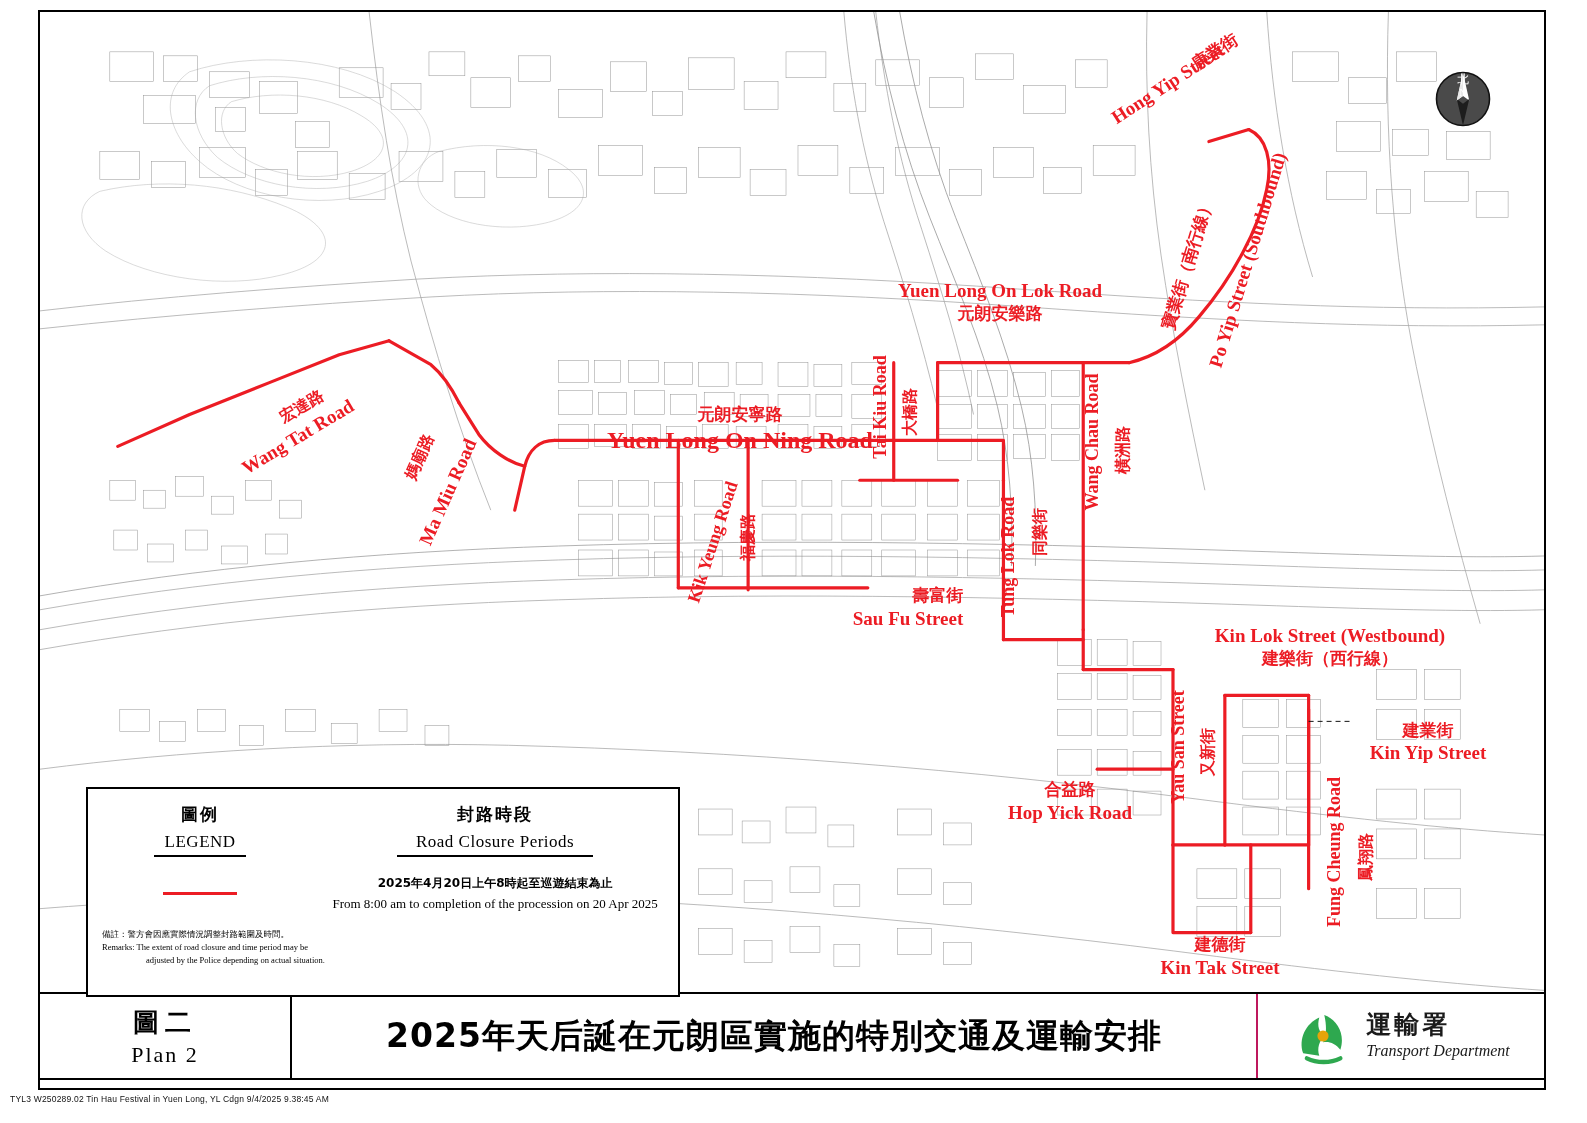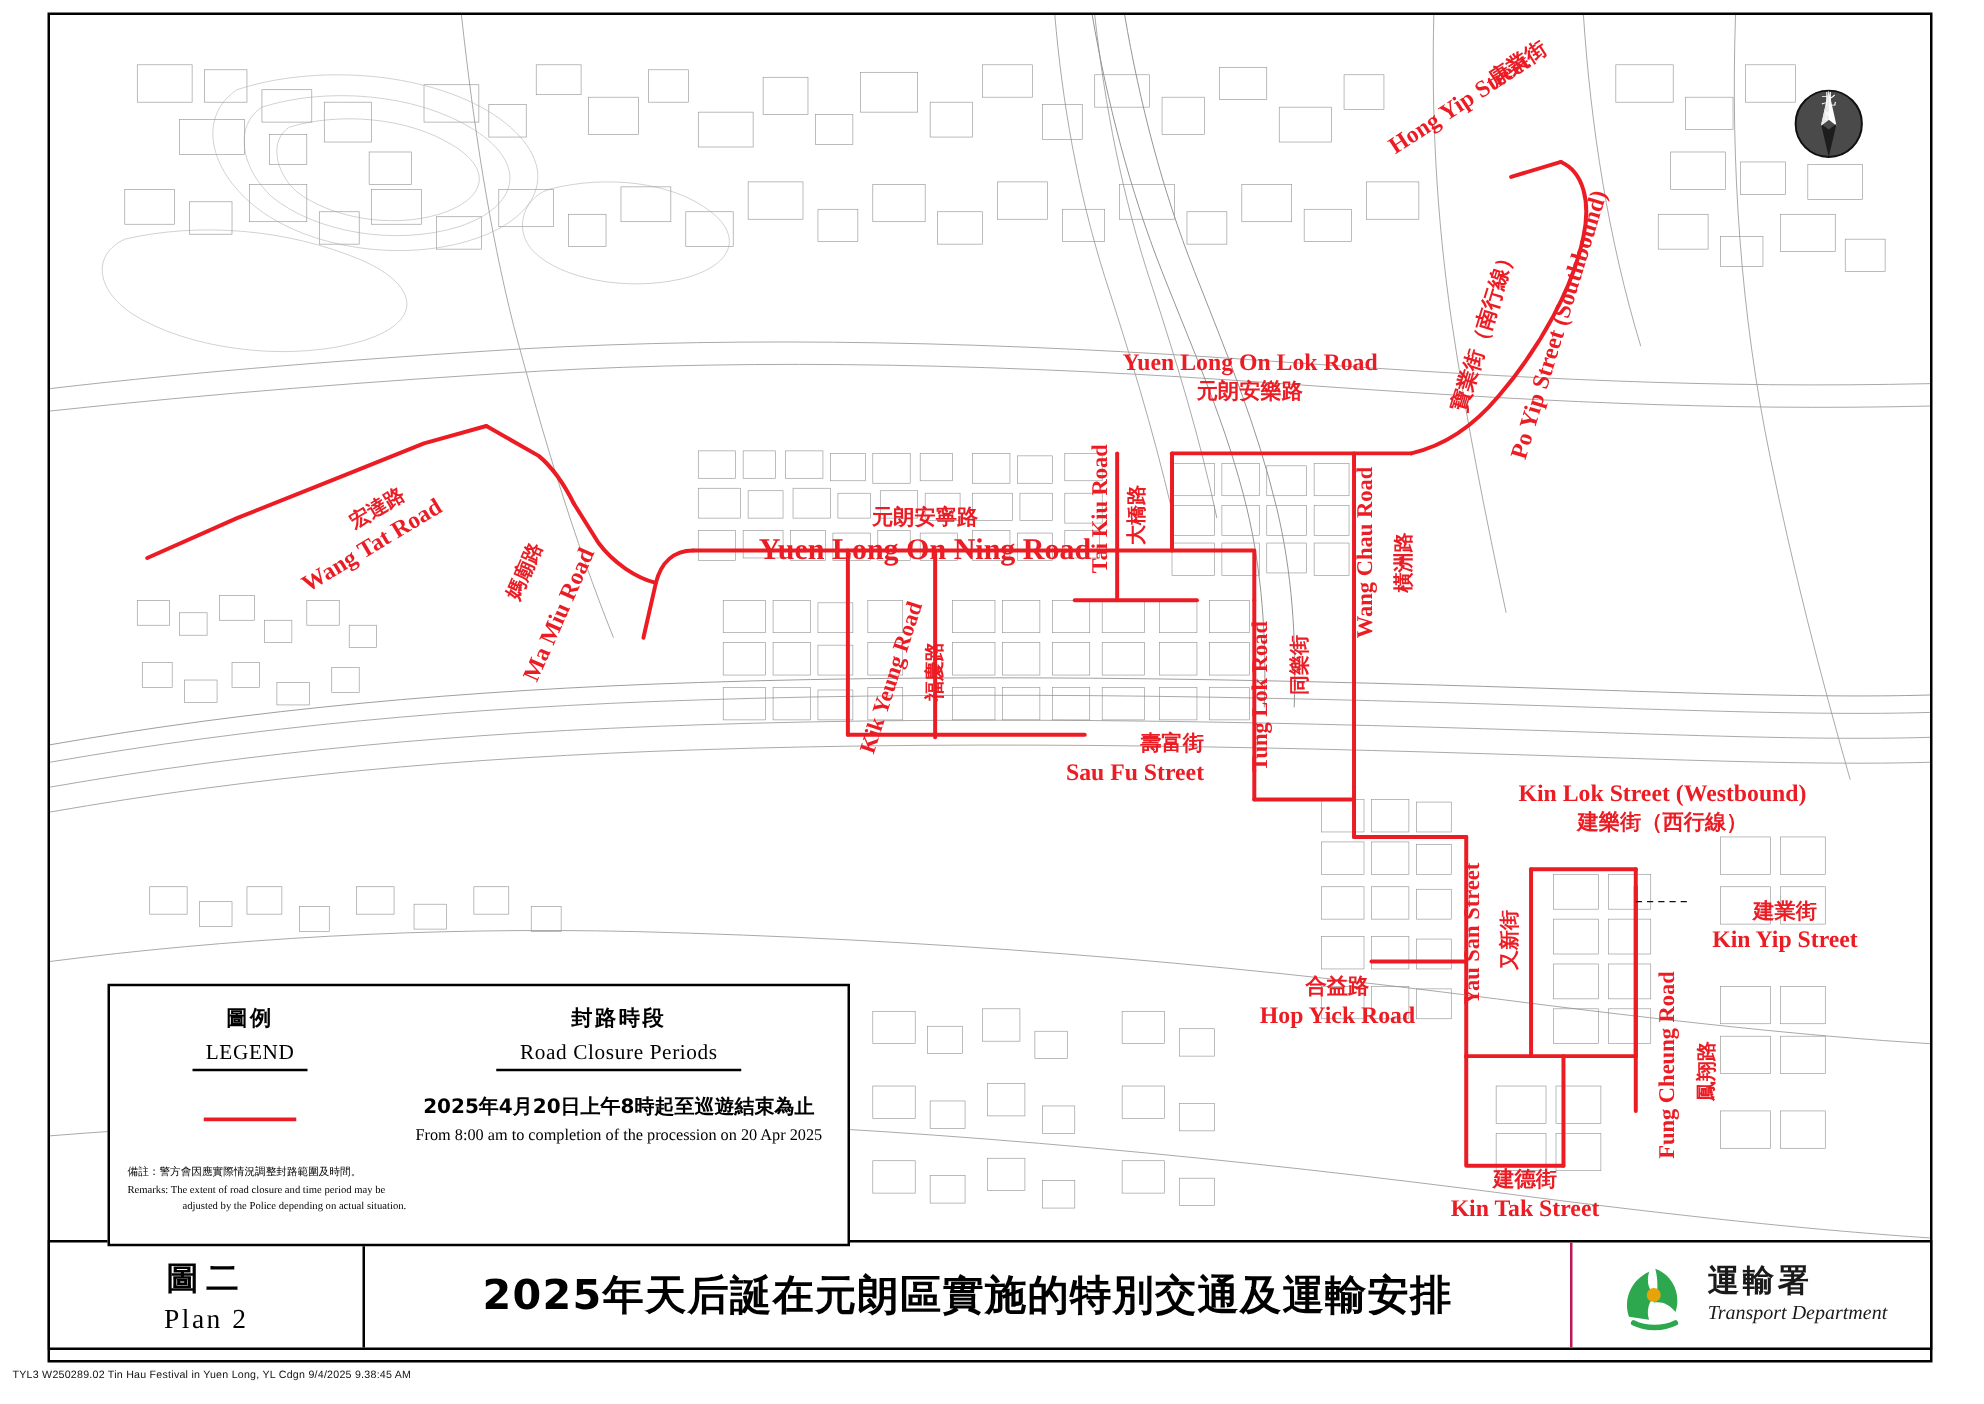--- a/index.html
+++ b/index.html
@@ -113,37 +113,37 @@
     width: 74px;
     height: 3px;
     background: #ec1c24;
   }
   #legend-period {
     width: 62%;
     text-align: center;
   }
   #legend-period .p-zh {
     font-family: "DejaVu Sans", sans-serif;
-    font-size: 16px;
+    font-size: 12px;
     font-weight: bold;
   }
   #legend-period .p-en {
     font-family: "Liberation Serif", serif;
     font-size: 13px;
     margin-top: 4px;
   }
   #legend-remarks {
     margin-top: 16px;
     padding: 0 14px;
     font-size: 8.5px;
     line-height: 1.5;
     font-family: "Liberation Serif", serif;
   }
   #legend-remarks .rk-zh {
-    font-family: Liberation Mono, monospace;
+    font-family: Liberation Sans, sans-serif;
     font-size: 8.5px;
   }
   #legend-remarks .rk-en1 { text-indent: 0; }
   #legend-remarks .rk-en2 { padding-left: 44px; }
   
   #titlebar {
     position: absolute;
     left: 38px;
     top: 992px;
     width: 1508px;

